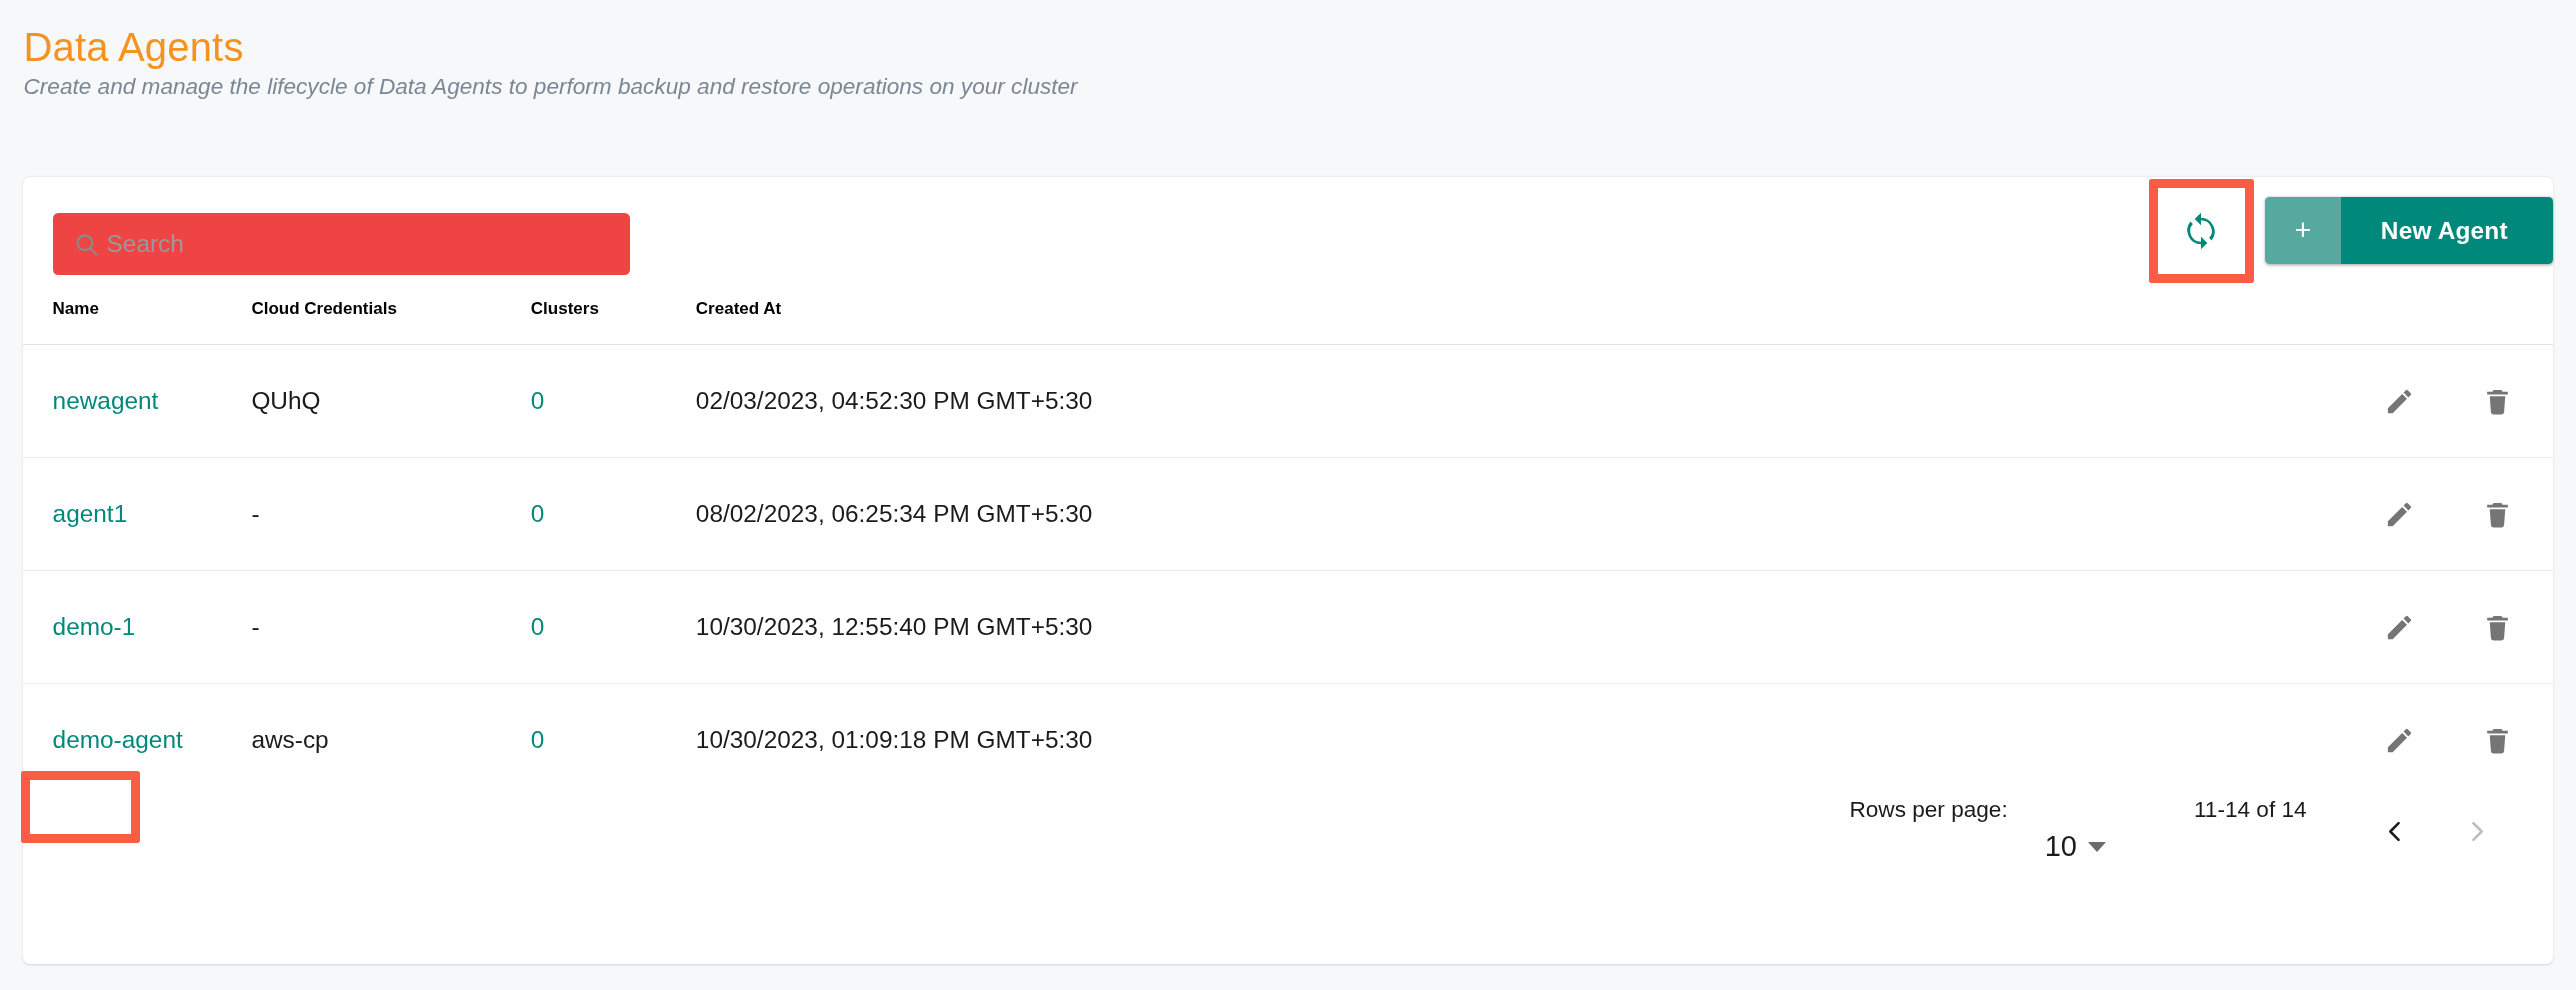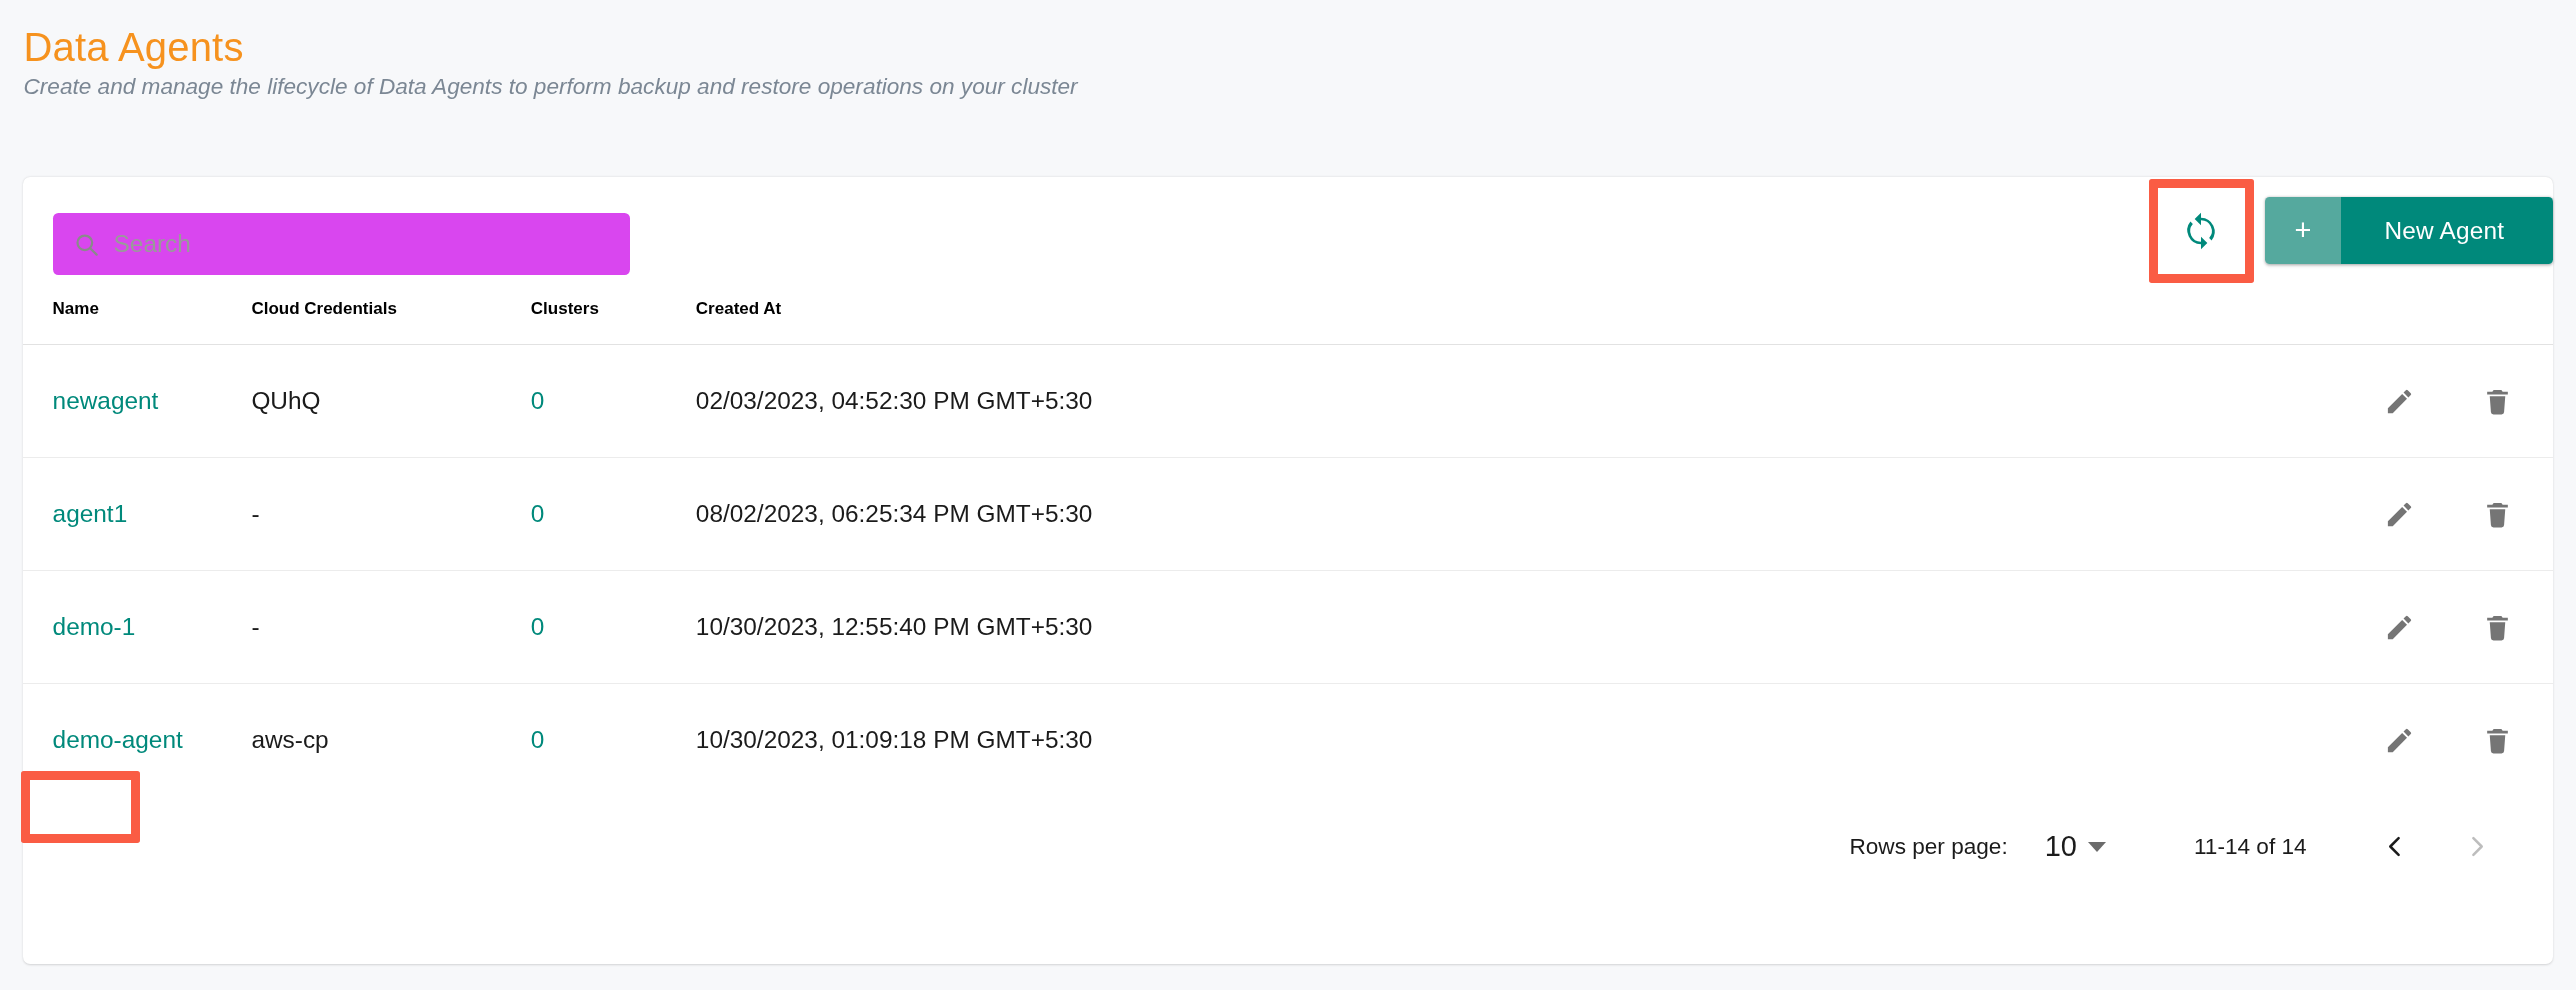--- a/index.html
+++ b/index.html
@@ -46,26 +46,26 @@
   .toolbar {
     position: relative;
     height: 122px;
   }
   .search-box {
     position: absolute;
     left: 30px;
     top: 36px;
     width: 577px;
     height: 62px;
-    background: #d946ef;
+    background: #ef4444;
     border-radius: 5.4px;
     display: flex;
     align-items: center;
     padding: 0 20px;
-    gap: 14px;
+    gap: 7px;
   }
   .search-icon { width: 27px; height: 27px; flex: 0 0 auto; display:block; }
   .search-input {
     border: none;
     background: transparent;
     outline: none;
     font-family: "Liberation Sans", sans-serif;
     font-size: 24.4px;
     color: #333;
     width: 100%;
@@ -124,21 +124,21 @@
     display: flex;
     align-items: center;
     justify-content: center;
     line-height: 1;
   }
   .btn-label {
     flex: 1;
     background: #00897b;
     color: #ffffff;
     font-size: 24.4px;
-    font-weight: 400;
+    font-weight: 700;
     font-family: "Liberation Sans", sans-serif;
     display: flex;
     align-items: center;
     justify-content: center;
     letter-spacing: 0.2px;
     padding-right: 5.4px;
   }
 
   
   table.agents { width: 100%; border-collapse: collapse; table-layout: fixed; }
@@ -190,21 +190,20 @@
     border: none;
     cursor: pointer;
     vertical-align: middle;
   }
   .icon-btn + .icon-btn { margin-left: 40px; }
   .icon-btn svg { width: 31px; height: 31px; display: block; }
 
   
   .pagination {
     display: flex;
-    align-items: center;
     justify-content: flex-end;
     height: 100px;
     padding-right: 42px;
     gap: 12px;
   }
   .pg-label { font-size: 22.6px; color: #1b1b1b; }
   .rows-select {
     display: inline-flex;
     align-items: center;
     gap: 11px;

